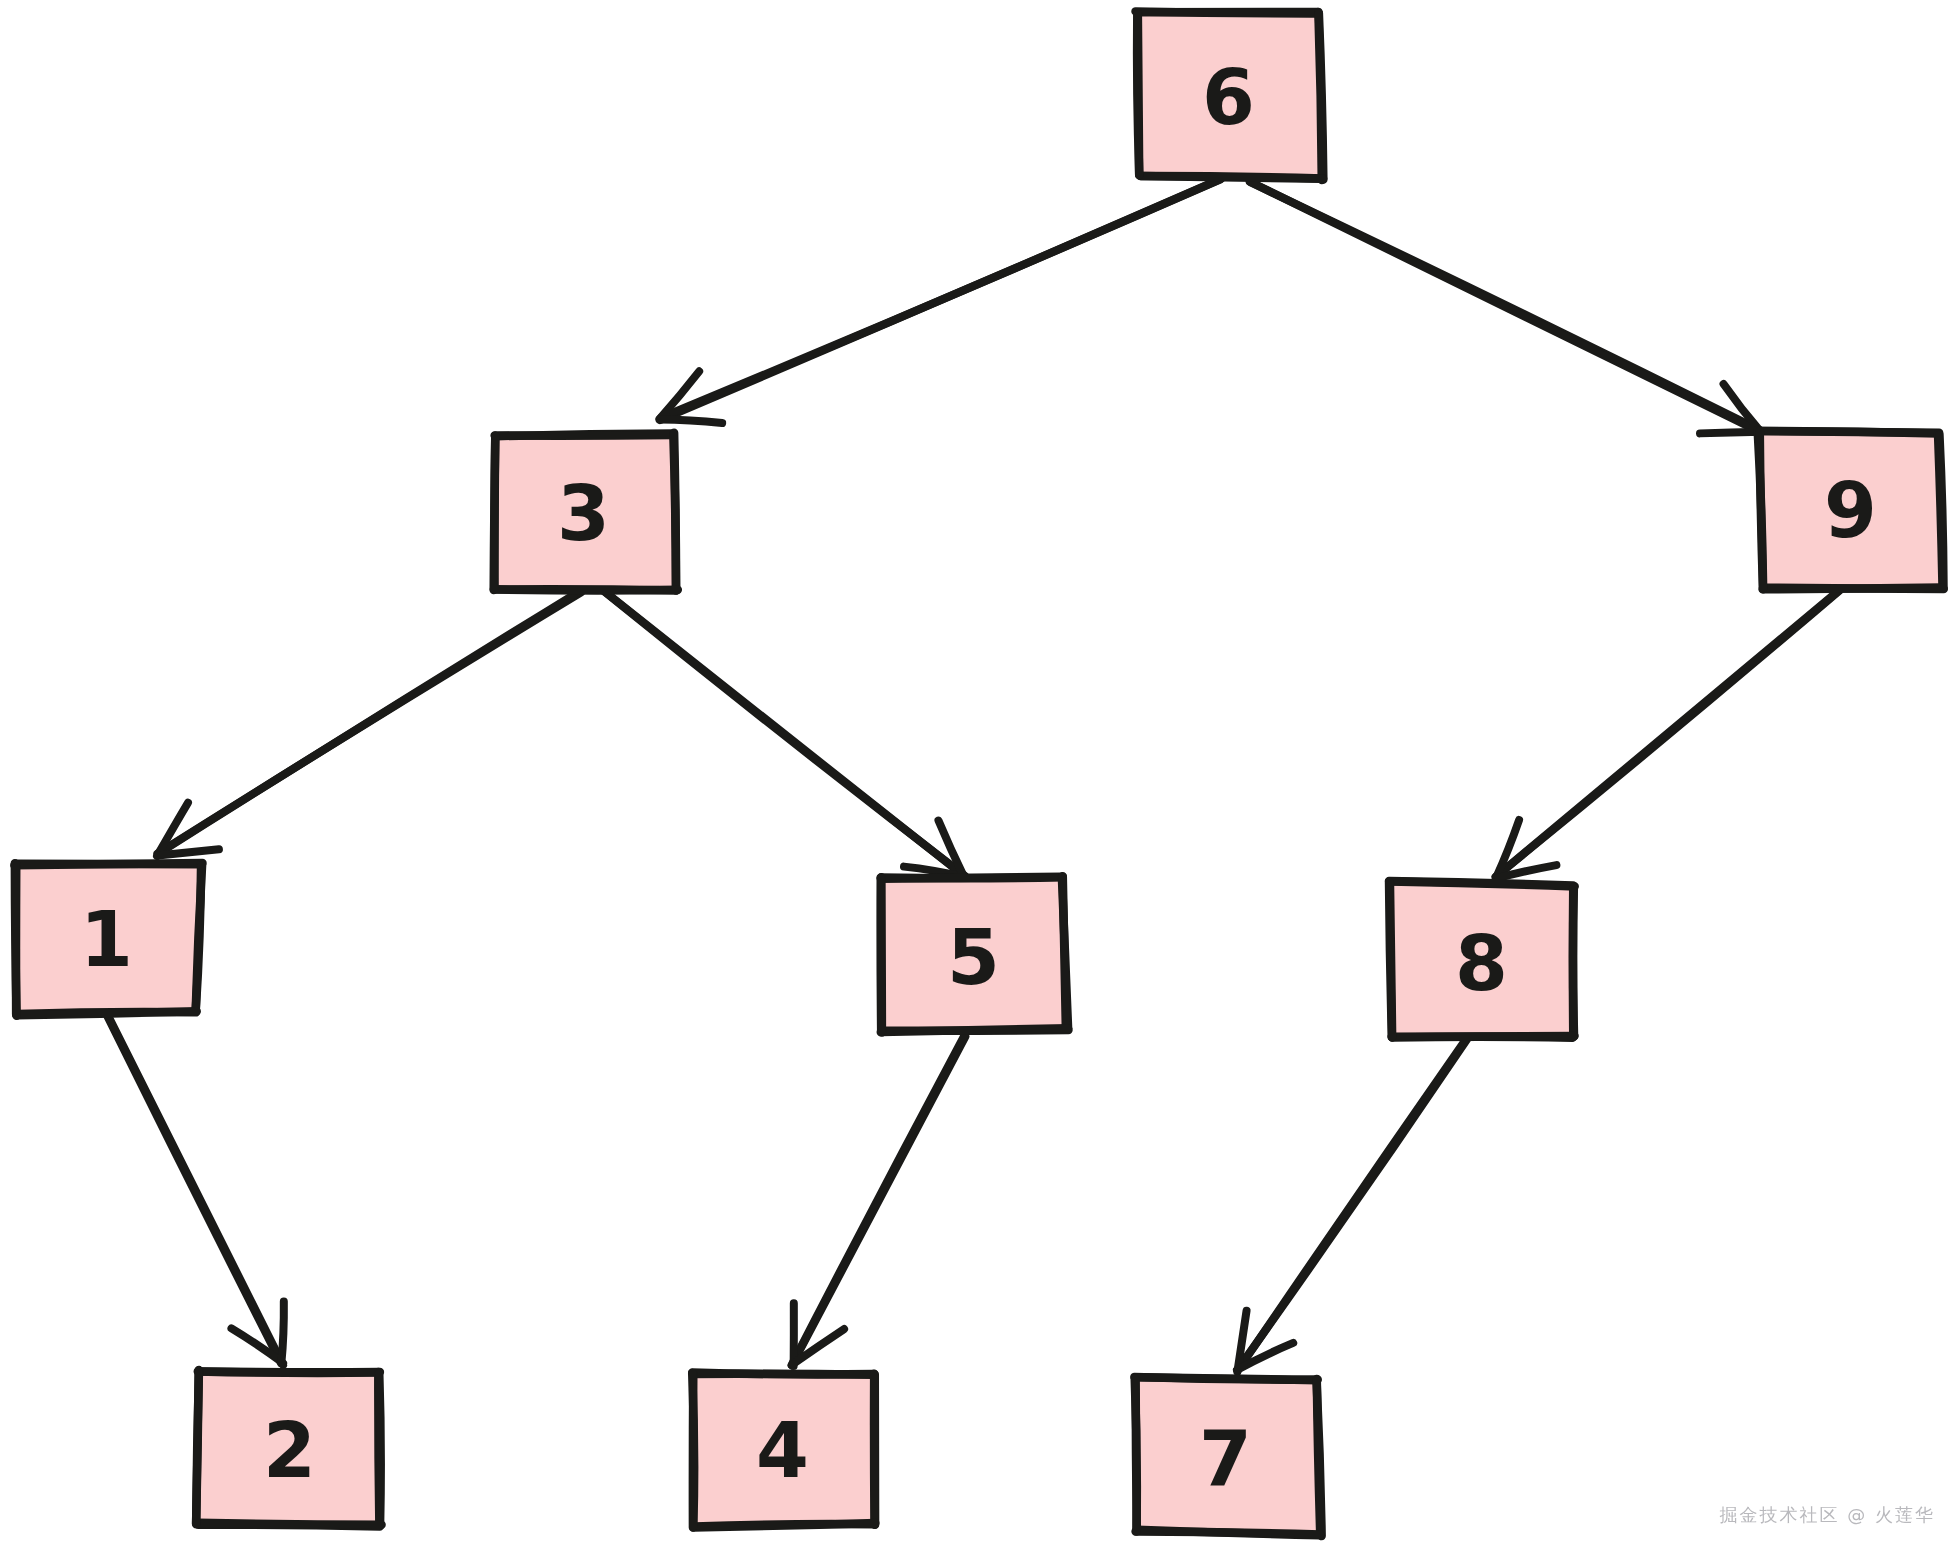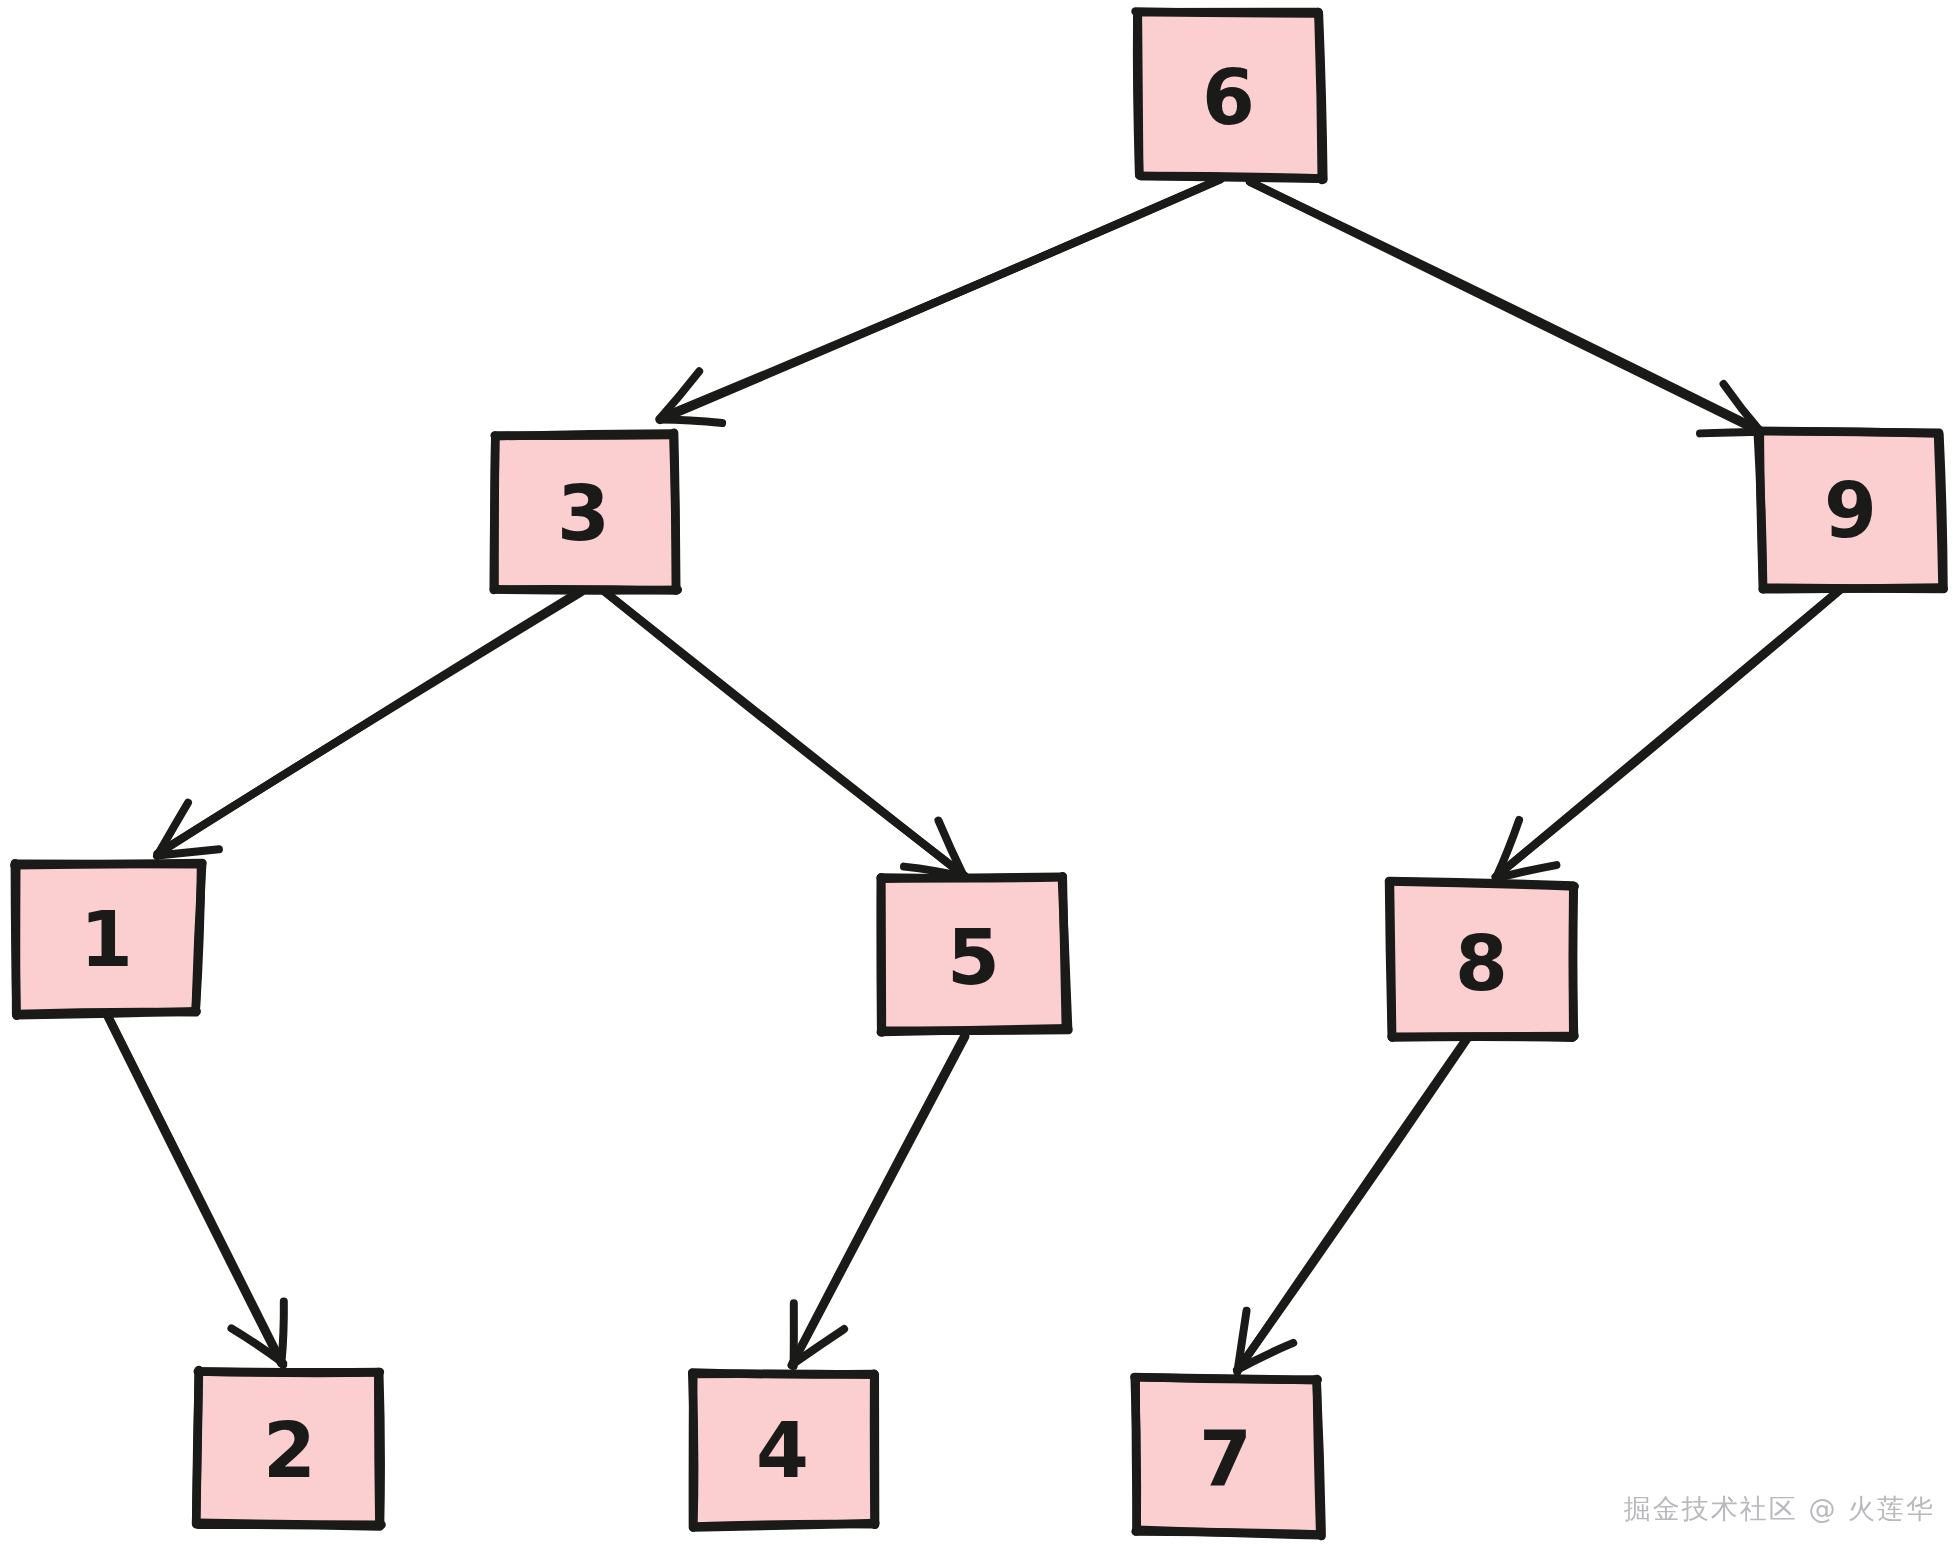--- a/index.html
+++ b/index.html
@@ -32,21 +32,21 @@
     fill: #1a1a18;
     text-anchor: middle;
     dominant-baseline: central;
     letter-spacing: 1px;
   }
   .watermark {
     position: absolute;
     right: 24px;
     bottom: 24px;
     font-family: "DejaVu Sans", sans-serif;
-    font-size: 27px;
+    font-size: 18px;
     color: #b9b9bd;
     letter-spacing: 2px;
     white-space: nowrap;
     user-select: none;
     margin-top: 40px;
   }
 </style>
 </head>
 <body>
 

